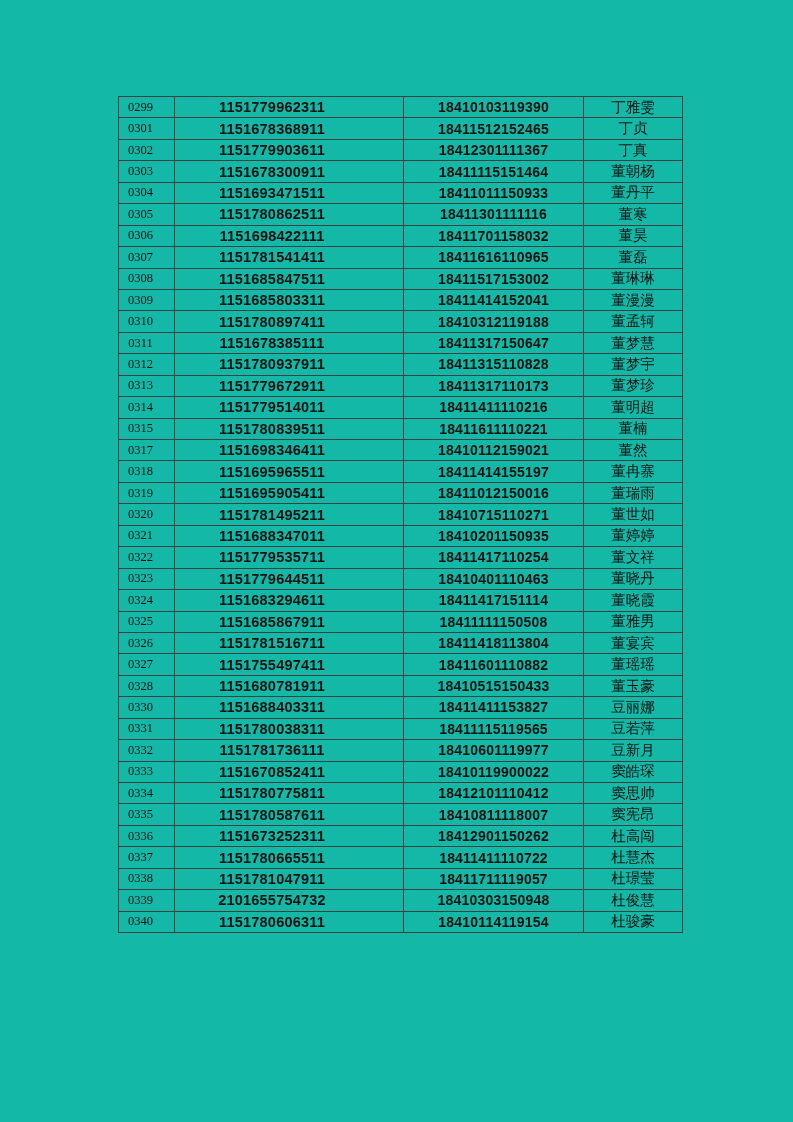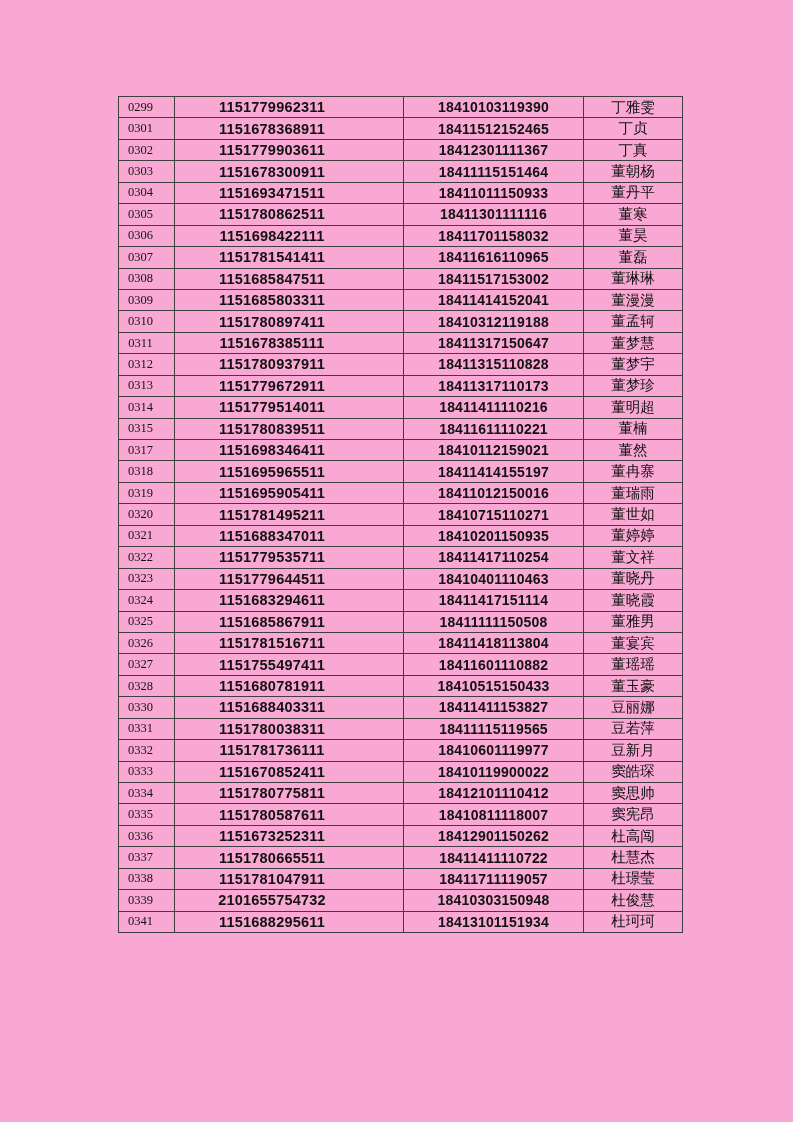--- a/index.html
+++ b/index.html
@@ -7,21 +7,21 @@
     width: 793px;
     height: 1122px;
     background: #ffffff;
     overflow: hidden;
     font-family: "Liberation Sans", sans-serif;
   }
   .page {
     position: relative;
     width: 793px;
     height: 1122px;
-    background: #f9a8d4;
+    background: #14b8a6;
   }
   table.roster {
     position: absolute;
     left: 118px;
     top: 96px;
     width: 564px;
     border-collapse: collapse;
     table-layout: fixed;
   }
   table.roster td {
@@ -296,20 +296,20 @@
     <td class="c-num2">18411711119057</td>
     <td class="c-name">杜璟莹</td>
   </tr>
         <tr>
     <td class="c-seq">0339</td>
     <td class="c-num1">2101655754732</td>
     <td class="c-num2">18410303150948</td>
     <td class="c-name">杜俊慧</td>
   </tr>
         <tr>
-    <td class="c-seq">0341</td>
-    <td class="c-num1">1151688295611</td>
-    <td class="c-num2">18413101151934</td>
-    <td class="c-name">杜珂珂</td>
+    <td class="c-seq">0340</td>
+    <td class="c-num1">1151780606311</td>
+    <td class="c-num2">18410114119154</td>
+    <td class="c-name">杜骏豪</td>
   </tr>
       </tbody>
   </table>
 </div>
 
 </body></html>

